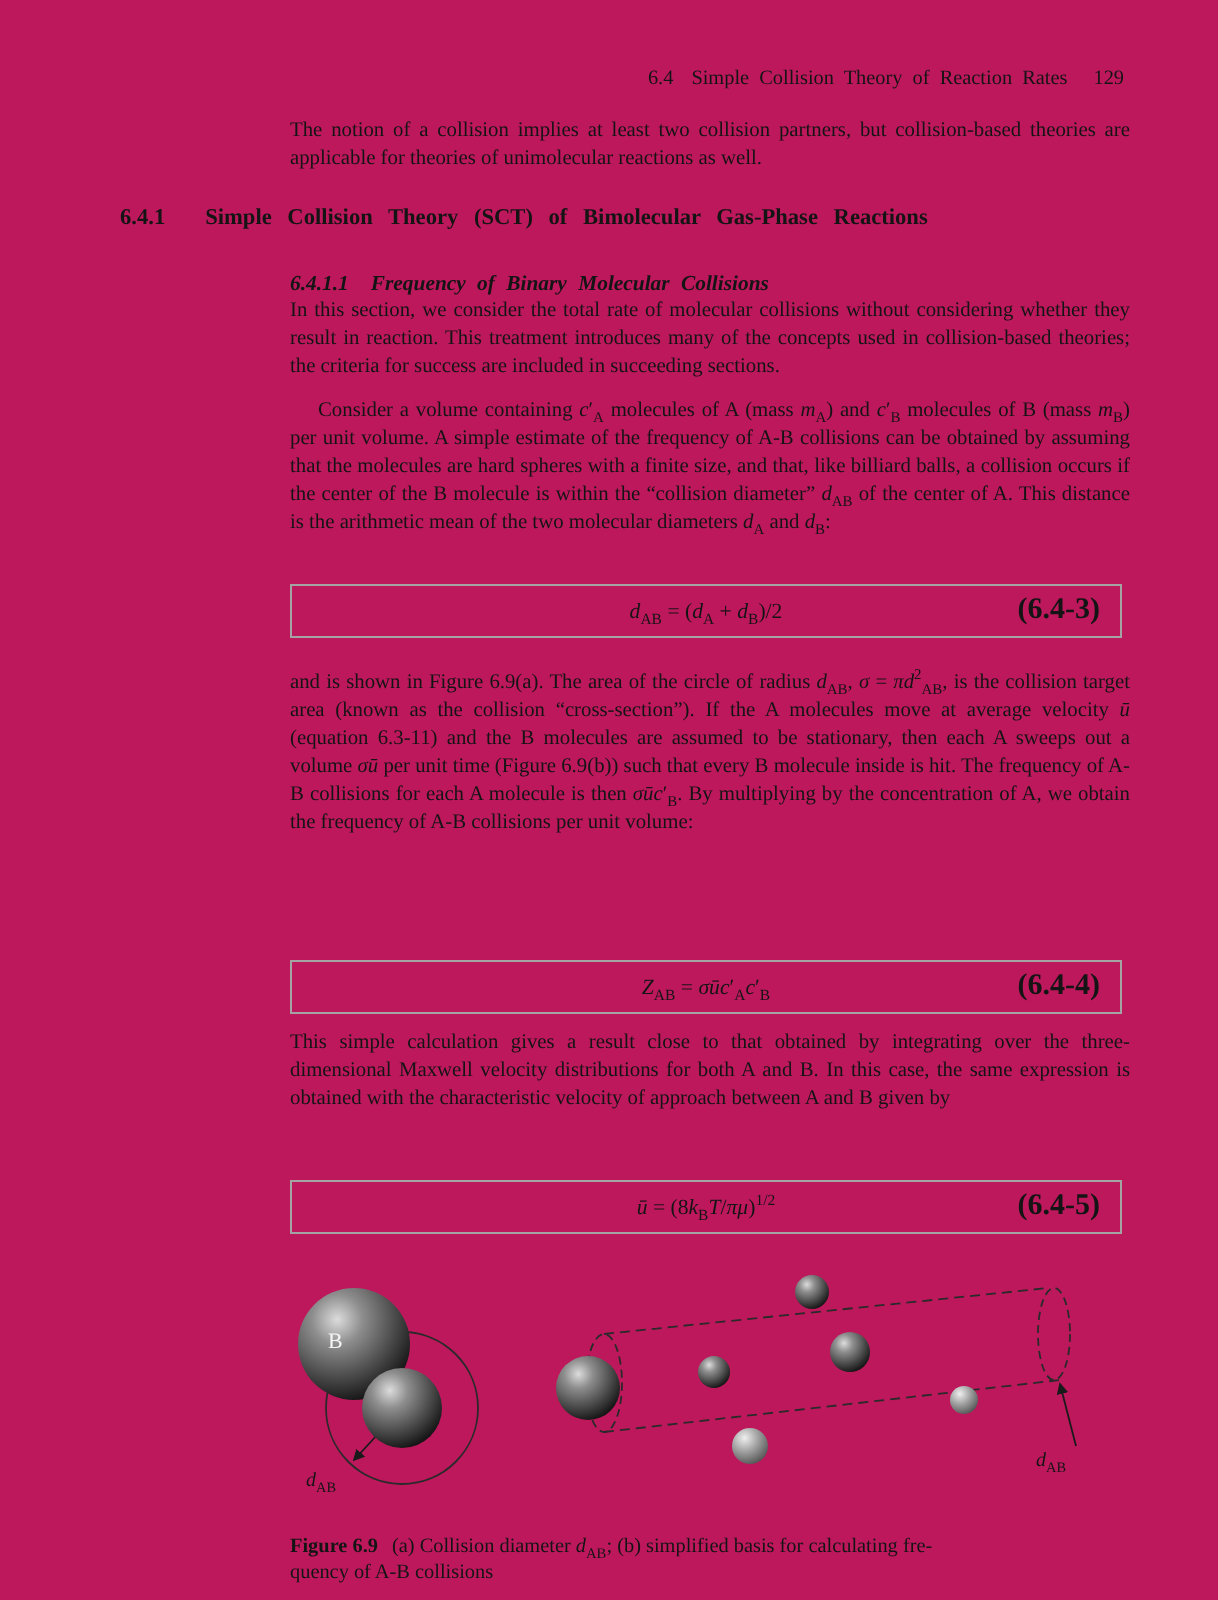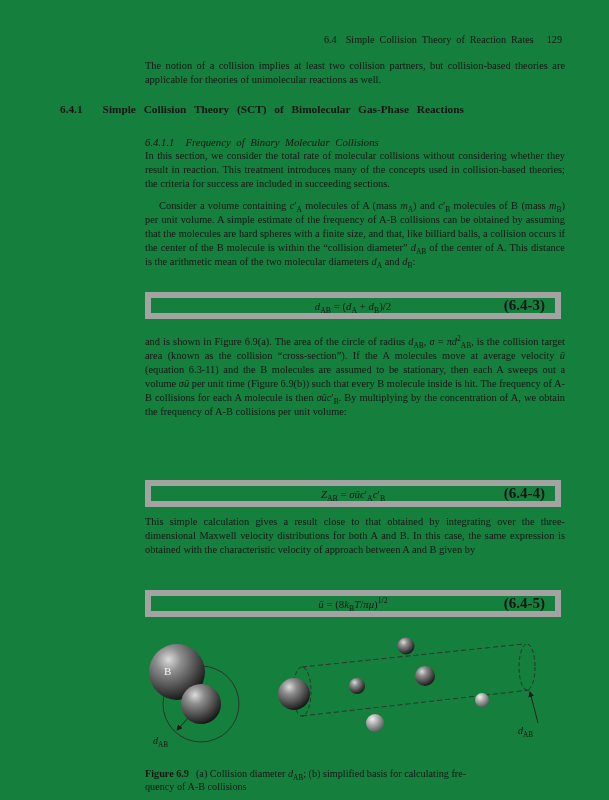--- a/index.html
+++ b/index.html
@@ -1,21 +1,21 @@
 <!DOCTYPE html>
 <html><head>
 <meta charset="utf-8">
 <style>
   * { margin:0; padding:0; box-sizing:border-box; }
   html, body { background:#ffffff; }
   .page {
     position:relative;
     width:609px; height:800px;
     margin:0 auto;
-    background:#15803d;
+    background:#be185d;
     color:#141414;
     font-family:"Liberation Serif","DejaVu Serif",serif;
     overflow:hidden;
   }
   .abs { position:absolute; }
   .body-text {
     font-size:10.4px;
     line-height:1.345;
     text-align:justify;
     width:420px;
@@ -34,29 +34,29 @@
 
   .section-head {
     top:103px; left:28px;
     font-size:11.3px; font-weight:bold;
     word-spacing:5px; white-space:nowrap;padding-left:32px;
   }
   .sec-num { margin-right:20px; }
 
   .subsection-head {
     top:136px; left:145px;
-    font-size:10.7px; font-weight:normal; font-style:italic;
+    font-size:10.7px; font-weight:bold; font-style:italic;
     word-spacing:3px; white-space:nowrap;
   }
   .sub-num { margin-right:11px; }
 
   .eqbox {
     position:absolute;
     left:145px; width:416px; height:27px;
-    border:6px solid #a3a3a3;
+    border:1px solid #a3a3a3;
     display:flex; align-items:center; justify-content:center;
     font-size:10.8px;
     background:transparent;
   }
   .eqno {
     position:absolute; right:10px;
     font-weight:bold; font-size:15px; font-style:normal;
   }
   sub, sup { font-size:0.72em; line-height:0; }
 

